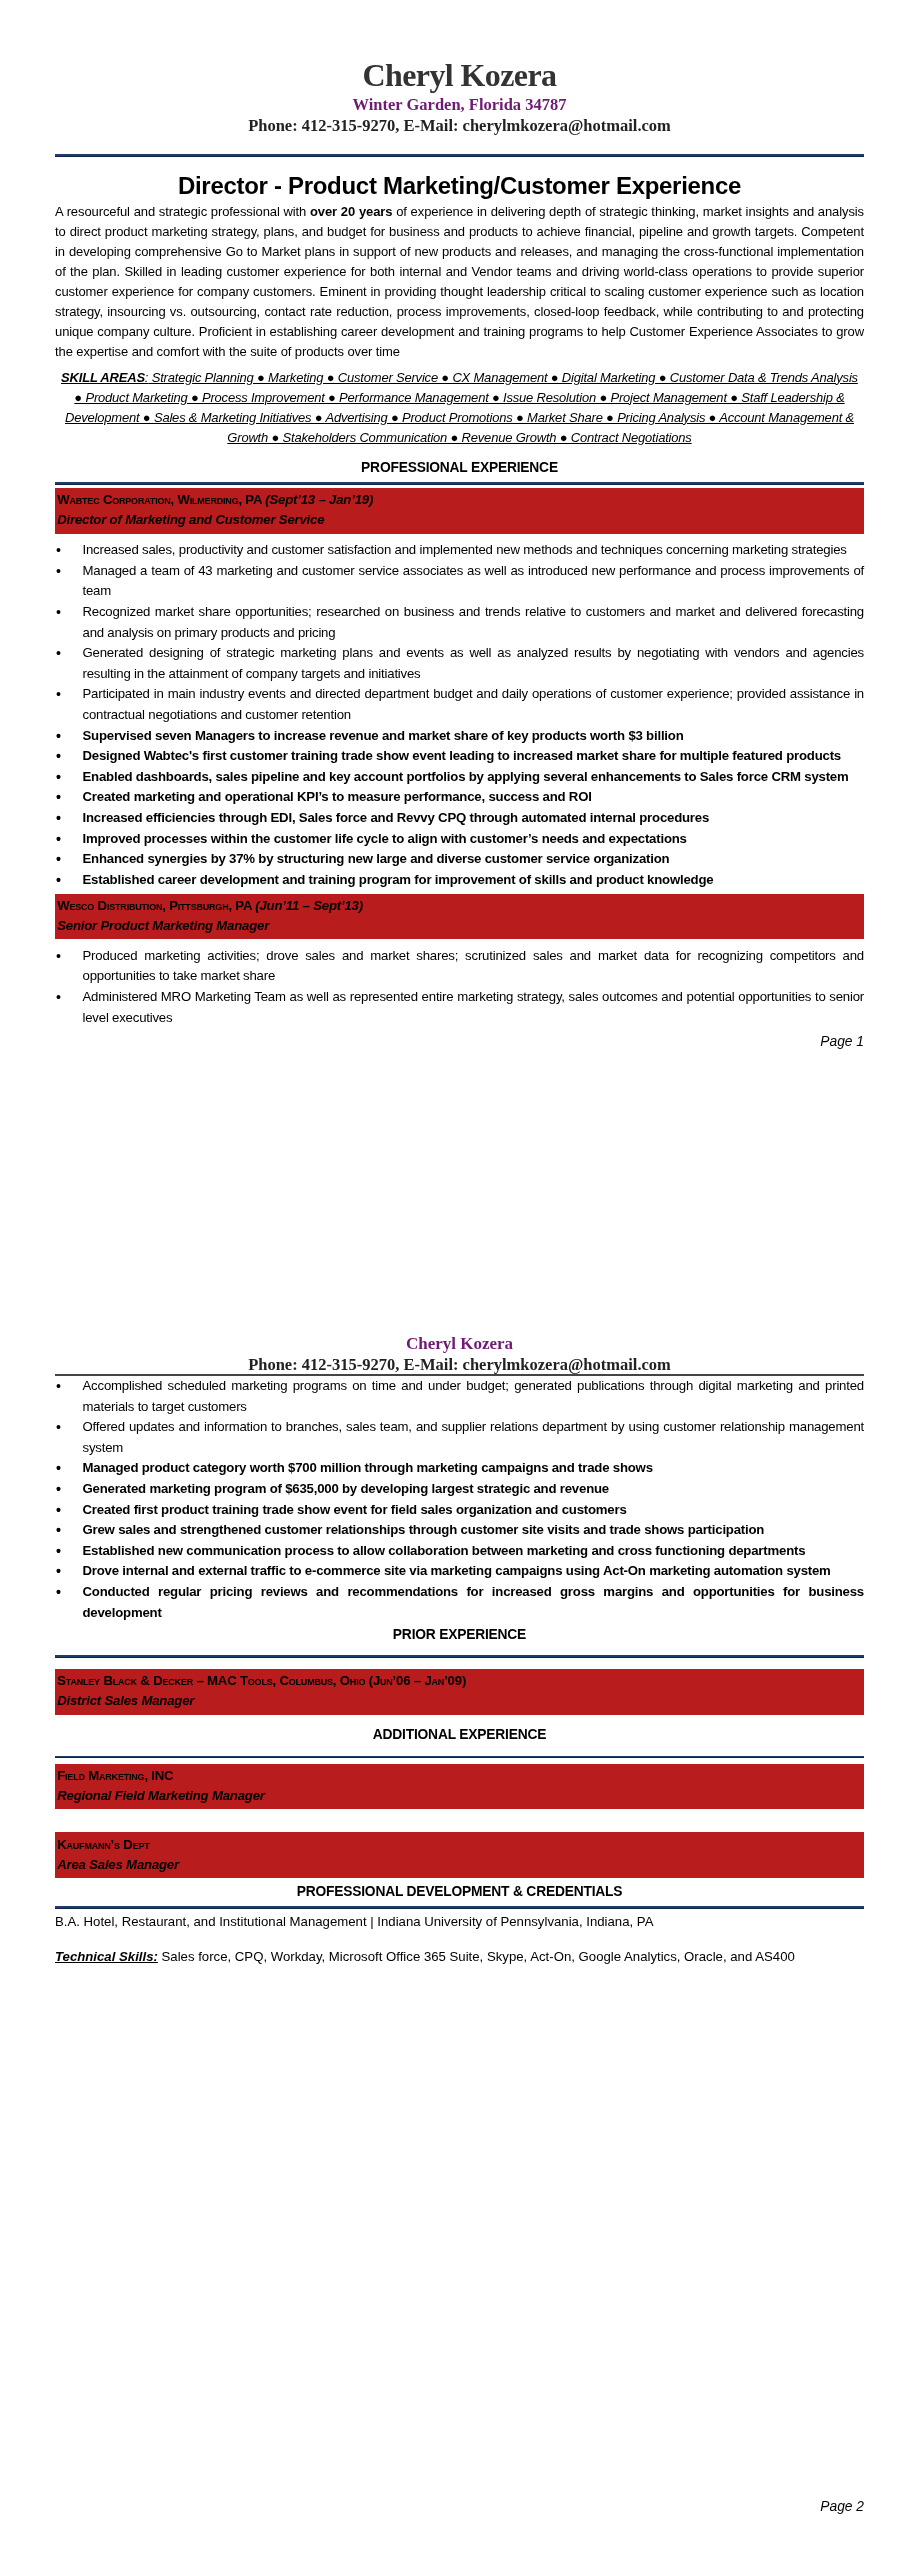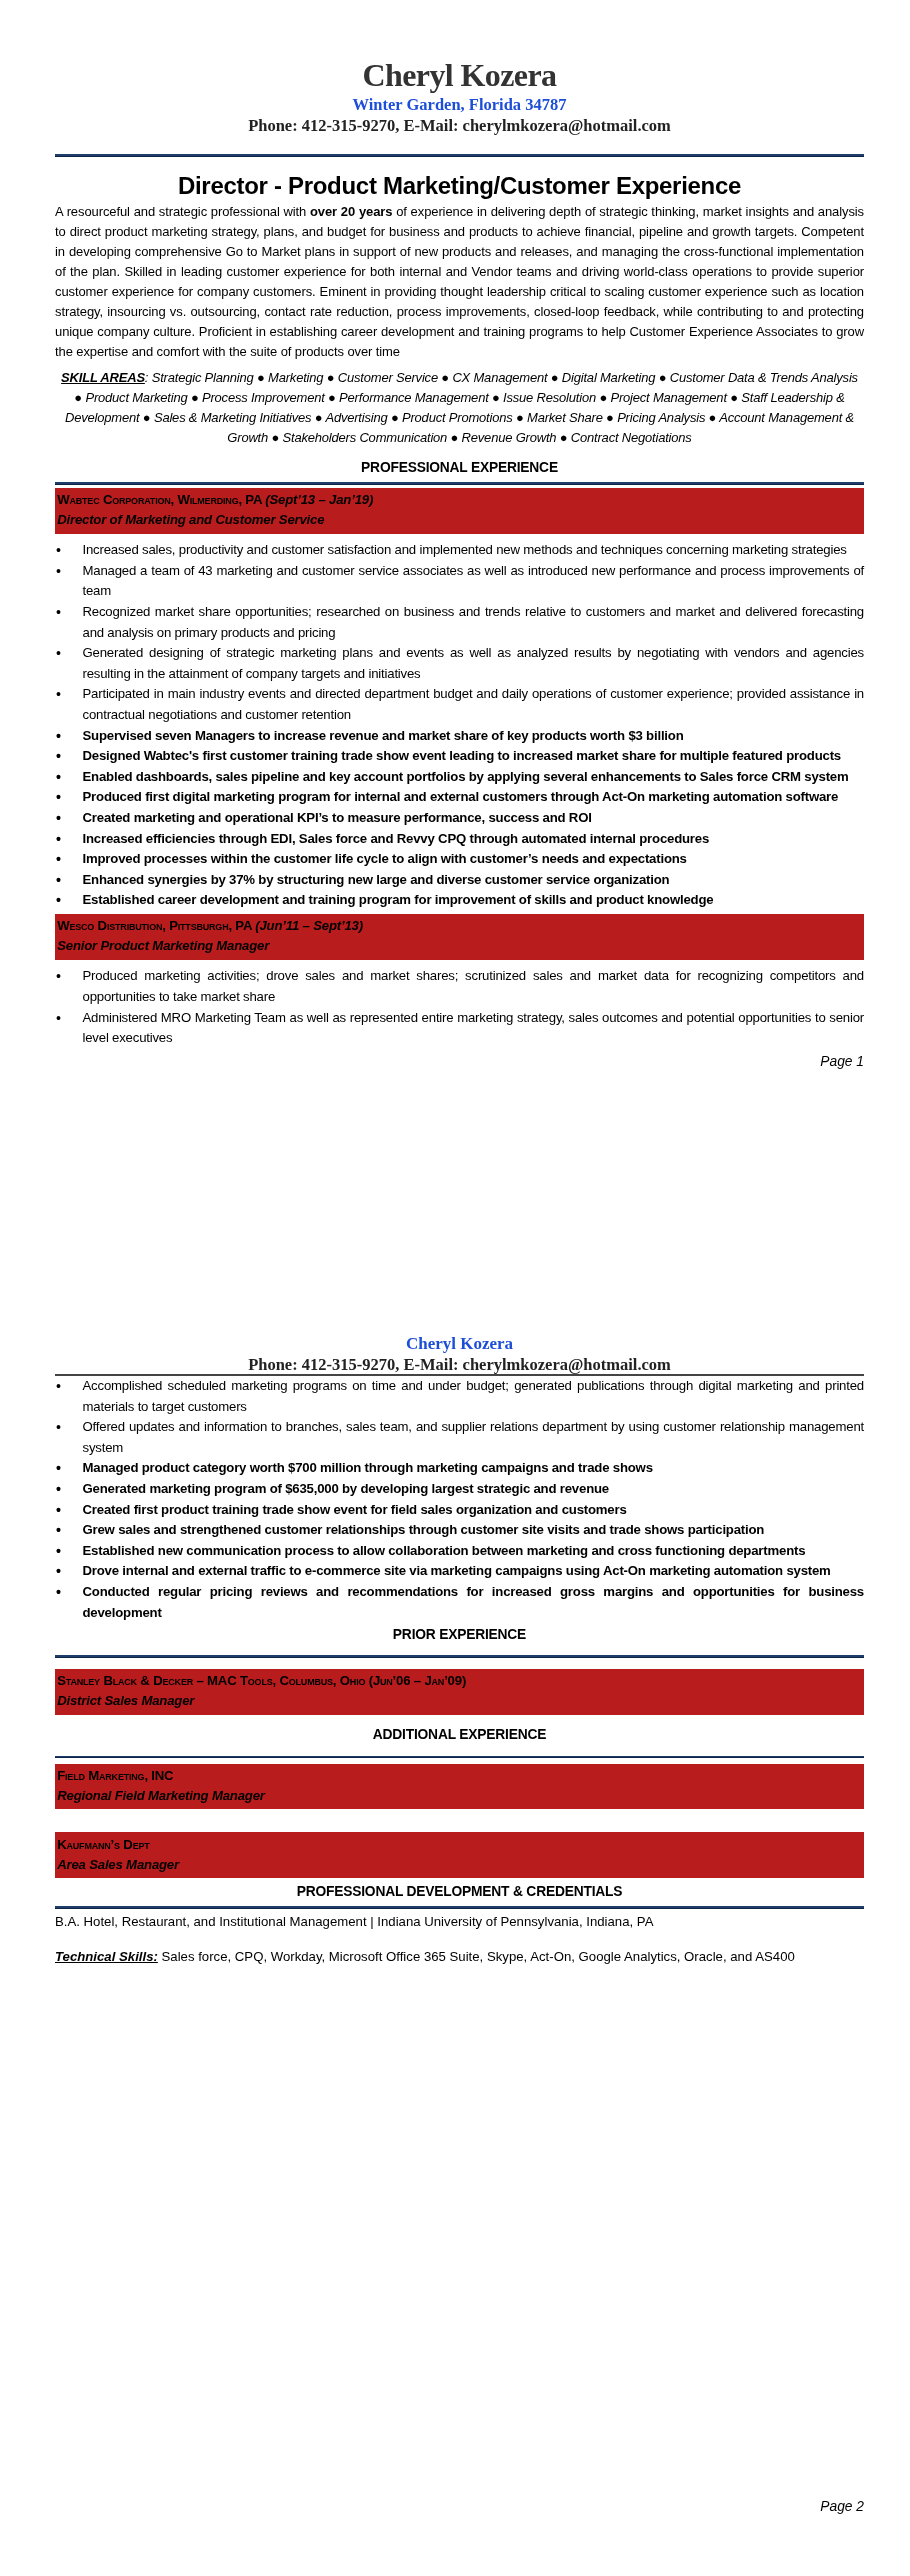--- a/index.html
+++ b/index.html
@@ -4,21 +4,21 @@
   <style>
     * { box-sizing: border-box; margin: 0; padding: 0; }
     html, body { background: #ffffff; }
     body { width: 911px; height: 2576px; position: relative; color: #000; font-family: "Liberation Sans", sans-serif; }
     .page { position: absolute; left: 0; width: 828px; }
     .page1 { top: 0; height: 1288px; }
     .page2 { top: 1288px; height: 1288px; }
     .content { position: absolute; left: 55px; width: 809px; }
 
     .name { font-family: "Liberation Serif", serif; font-weight: bold; font-size: 32px; text-align: center; color: #333; line-height: 36px; letter-spacing: -0.6px; }
-    .addr { font-family: "Liberation Serif", serif; font-weight: bold; font-size: 16.5px; text-align: center; color: #1d4ed8; line-height: 21px; }
+    .addr { font-family: "Liberation Serif", serif; font-weight: bold; font-size: 16.5px; text-align: center; color: #701a75; line-height: 21px; }
     .contact { font-family: "Liberation Serif", serif; font-weight: bold; font-size: 16.5px; text-align: center; color: #222; line-height: 21px; }
     .rule-blue { height: 2.8px; background: #1f3d6b; border-bottom: 0.6px solid #0d2447; }
     .rule-dark { height: 1.7px; background: #444; }
     .title { font-weight: bold; font-size: 24px; text-align: center; line-height: 30px; letter-spacing: -0.3px; }
     .summary { font-size: 13px; line-height: 20px; text-align: justify; letter-spacing: -0.1px; }
     .skills { font-size: 13px; line-height: 20px; text-align: center; font-style: italic; letter-spacing: -0.2px; }
     .skills .lbl { font-weight: bold; text-decoration: underline; }
     .sec-head { font-weight: bold; font-size: 13.8px; text-align: center; line-height: 19px; letter-spacing: -0.2px; }
     .job { background: #b91c1c; padding: 2.2px 2.2px 3.3px 2.2px; }
     .job .co { font-weight: bold; font-size: 13.2px; line-height: 20px; font-variant: small-caps; letter-spacing: -0.2px; }
@@ -43,40 +43,39 @@
     <div class="addr" style="margin-top:1.1px;">Winter Garden, Florida 34787</div>
     <div class="contact">Phone: 412-315-9270, E-Mail: cherylmkozera@hotmail.com</div>
   </div>
   <div class="content rule-blue" style="top:154px;"></div>
 
   <div class="content" style="top:171px;">
     <div class="title">Director - Product Marketing/Customer Experience</div>
     <p class="summary" style="margin-top:1.1px;">
       <span>A resourceful and strategic professional with </span><b>over 20 years</b><span> of experience in delivering depth of strategic thinking, market insights and analysis to direct product marketing strategy, plans, and budget for business and products to achieve financial, pipeline and growth targets. Competent in developing comprehensive Go to Market plans in support of new products and releases, and managing the cross-functional implementation of the plan. Skilled in leading customer experience for both internal and Vendor teams and driving world-class operations to provide superior customer experience for company customers. Eminent in providing thought leadership critical to scaling customer experience such as location strategy, insourcing vs. outsourcing, contact rate reduction, process improvements, closed-loop feedback, while contributing to and protecting unique company culture. Proficient in establishing career development and training programs to help Customer Experience Associates to grow the expertise and comfort with the suite of products over time</span>
     </p>
-    <p class="skills" style="margin-top:5.5px; padding: 0 3.3px;">
+    <p class="skills" style="margin-top:5.5px; padding: 0 3.3px; text-decoration: underline;">
       <span class="lbl">SKILL AREAS</span><span>:</span><span> Strategic Planning ● Marketing ● Customer Service ● CX Management ● Digital Marketing ● Customer Data &amp; Trends Analysis ● Product Marketing ● Process Improvement ● Performance Management ● Issue Resolution ● Project Management ● Staff Leadership &amp; Development ● Sales &amp; Marketing Initiatives ● Advertising ● Product Promotions ● Market Share ● Pricing Analysis ● Account Management &amp; Growth ● Stakeholders Communication ● Revenue Growth ● Contract Negotiations</span>
     </p>
     <div class="sec-head" style="margin-top:10px;">PROFESSIONAL EXPERIENCE</div>
     <div class="rule-blue" style="margin-top:5.5px;"></div>
 
     <div class="job" style="margin-top:3.3px;">
       <div class="co"><span>Wabtec Corporation, Wilmerding, PA </span><span class="dates">(Sept’13 – Jan’19)</span></div>
       <div class="role">Director of Marketing and Customer Service</div>
     </div>
     <ul class="bullets" style="margin-top:6.6px;">
       <li>Increased sales, productivity and customer satisfaction and implemented new methods and techniques concerning marketing strategies</li>
       <li>Managed a team of 43 marketing and customer service associates as well as introduced new performance and process improvements of team</li>
       <li>Recognized market share opportunities; researched on business and trends relative to customers and market and delivered forecasting and analysis on primary products and pricing</li>
       <li>Generated designing of strategic marketing plans and events as well as analyzed results by negotiating with vendors and agencies resulting in the attainment of company targets and initiatives</li>
       <li>Participated in main industry events and directed department budget and daily operations of customer experience; provided assistance in contractual negotiations and customer retention</li>
       <li class="b">Supervised seven Managers to increase revenue and market share of key products worth $3 billion</li>
       <li class="b">Designed Wabtec's first customer training trade show event leading to increased market share for multiple featured products</li>
       <li class="b">Enabled dashboards, sales pipeline and key account portfolios by applying several enhancements to Sales force CRM system</li>
-      <li class="b">Produced first digital marketing program for internal and external customers through Act-On marketing automation software</li>
       <li class="b">Created marketing and operational KPI’s to measure performance, success and ROI</li>
       <li class="b">Increased efficiencies through EDI, Sales force and Revvy CPQ through automated internal procedures</li>
       <li class="b">Improved processes within the customer life cycle to align with customer’s needs and expectations</li>
       <li class="b">Enhanced synergies by 37% by structuring new large and diverse customer service organization</li>
       <li class="b">Established career development and training program for improvement of skills and product knowledge</li>
     </ul>
 
     <div class="job" style="margin-top:3.3px;">
       <div class="co"><span>Wesco Distribution, Pittsburgh, PA </span><span class="dates">(Jun’11 – Sept’13)</span></div>
       <div class="role">Senior Product Marketing Manager</div>

